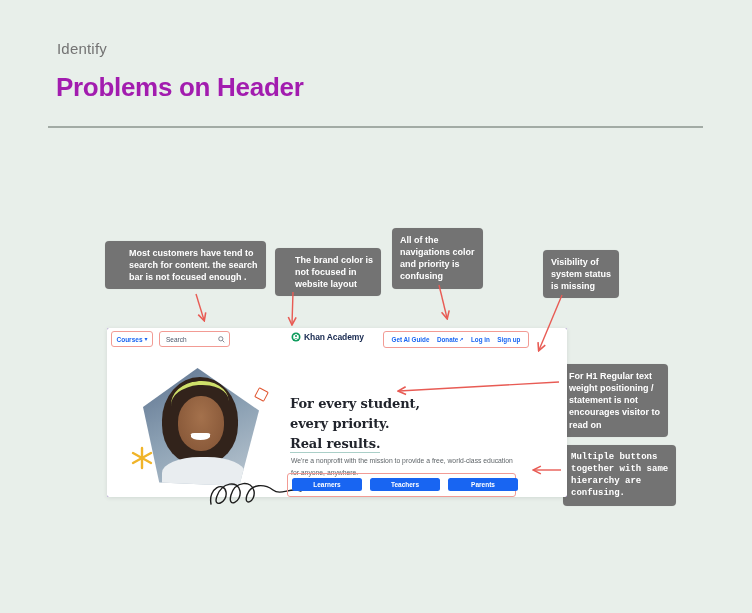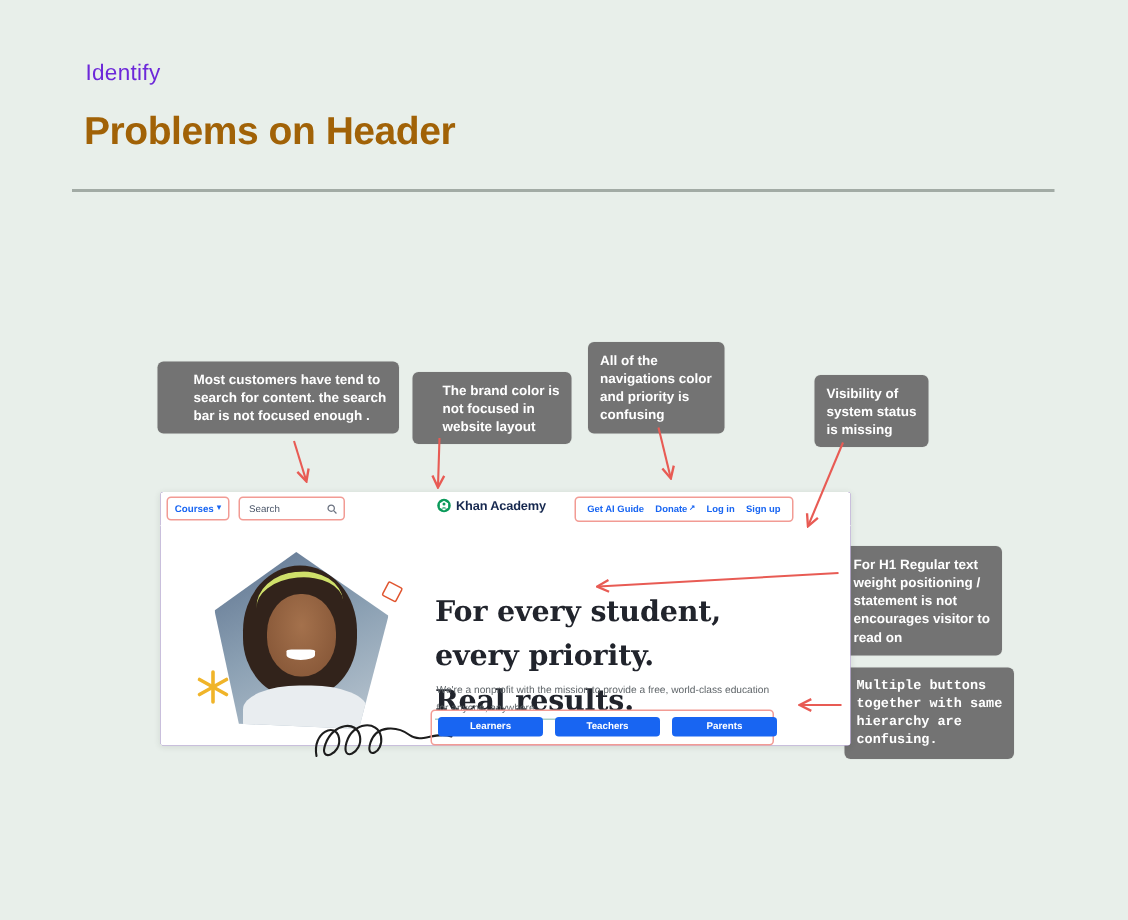--- a/index.html
+++ b/index.html
@@ -5,22 +5,22 @@
   html,body{margin:0;padding:0;}
   body{
     width:752px;height:613px;position:relative;overflow:hidden;
     background:#E8EFEA;
     font-family:"Liberation Sans",sans-serif;
     -webkit-font-smoothing:antialiased;
   }
   .abs{position:absolute;}
 
   
-  .eyebrow{left:57px;top:40px;font-size:15px;color:#6d28d9;letter-spacing:.2px;}
-  .page-title{left:56px;top:72px;font-size:26px;font-weight:700;color:#a16207;letter-spacing:-.3px;}
+  .eyebrow{left:57px;top:40px;font-size:15px;color:#737373;letter-spacing:.2px;}
+  .page-title{left:56px;top:72px;font-size:26px;font-weight:700;color:#a21caf;letter-spacing:-.3px;}
   .divider{left:48px;top:126px;width:655px;height:2px;background:#A2ABA5;}
 
   
   .callout{
     background:#737373;color:#FFFFFF;border-radius:4px;
     padding:6px 8px;font-size:9px;font-weight:600;line-height:1.35;
     white-space:pre-line;box-shadow:0 0 0 .5px rgba(0,0,0,.03);
   }
   .co-1{left:105px;top:241px;padding-left:24px;}
   .co-2{left:275px;top:248px;padding-left:20px;}
@@ -70,21 +70,21 @@
   .photo .face{position:absolute;left:30%;top:24%;width:40%;height:46%;border-radius:48%;background:radial-gradient(ellipse at 50% 38%,#A4714C 0%,#8A5A3A 75%);}
   .photo .smile{position:absolute;left:41%;top:55%;width:17%;height:6%;background:#fff;border-radius:20% 20% 60% 60%;}
   .photo .shirt{position:absolute;left:16%;bottom:-5%;width:72%;height:30%;background:#E9EDF0;border-radius:45% 45% 0 0;}
   .asterisk{left:23px;top:96px;width:24px;height:24px;}
   .o-square{left:149px;top:39px;width:9px;height:9px;border:1.6px solid #E0552F;border-radius:1.5px;transform:rotate(28deg);}
   .scribble{left:100px;top:128px;width:98px;height:34px;}
 
   .hero-heading{
     position:absolute;left:183px;top:44px;
     font-family:"DejaVu Serif","Liberation Serif",serif;
-    font-size:19px;font-weight:700;color:#21242C;line-height:1.55;letter-spacing:-.1px;
+    font-size:13px;font-weight:700;color:#21242C;line-height:1.55;letter-spacing:-.1px;
   }
   .hero-heading .u{border-bottom:1.5px solid #AACFC8;padding-bottom:1px;}
   .hero-sub{position:absolute;left:184px;top:105px;font-size:6.8px;color:#5F6569;line-height:1.7;}
   .btn-row-box{left:180px;top:123px;width:229px;height:24px;}
   .btn-row{position:absolute;left:185px;top:128px;display:flex;gap:8px;}
   .kbtn{
     width:70px;height:13px;background:#1865F2;border:none;border-radius:2.5px;
     color:#fff;font-size:6.5px;font-weight:700;display:flex;align-items:center;justify-content:center;
     font-family:"Liberation Sans",sans-serif;cursor:pointer;
   }

